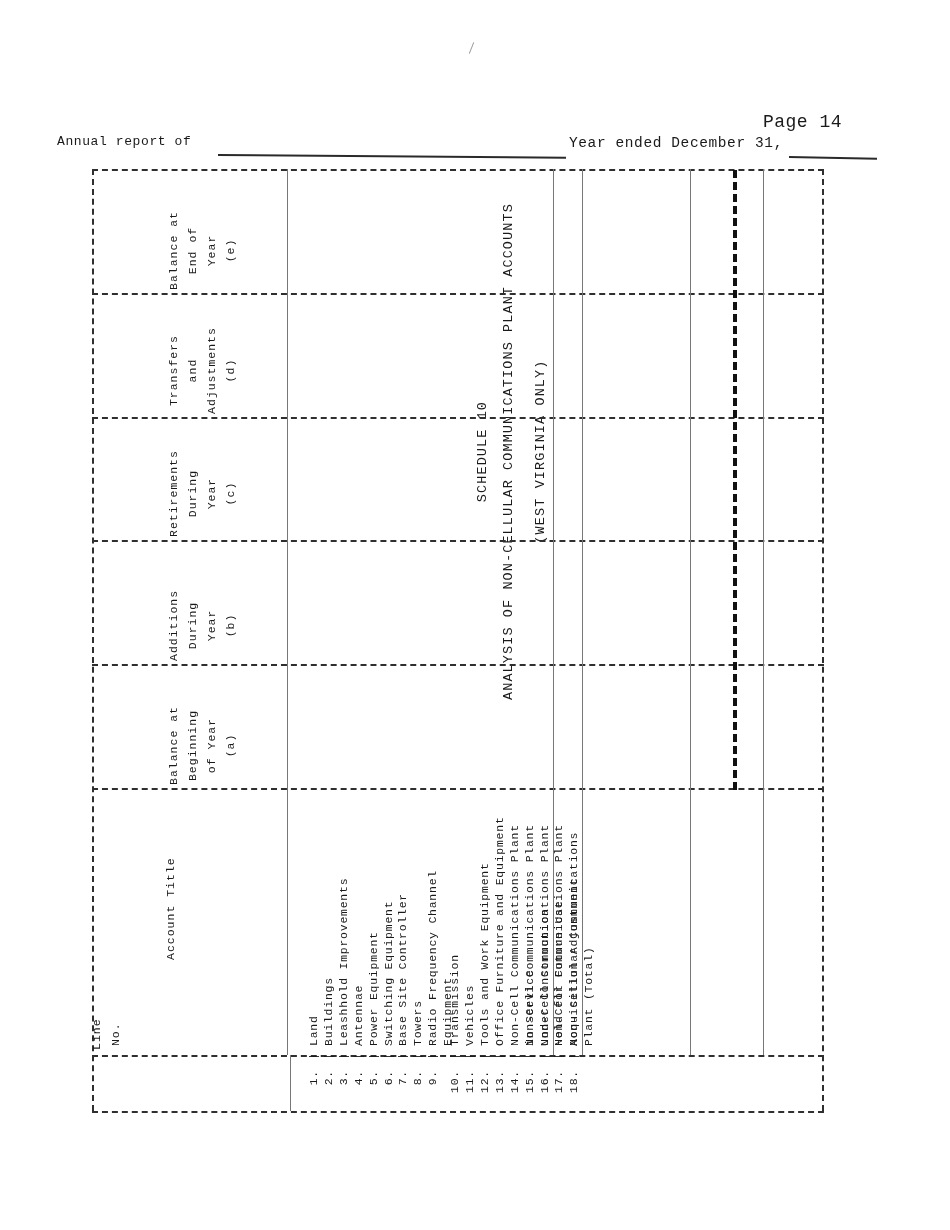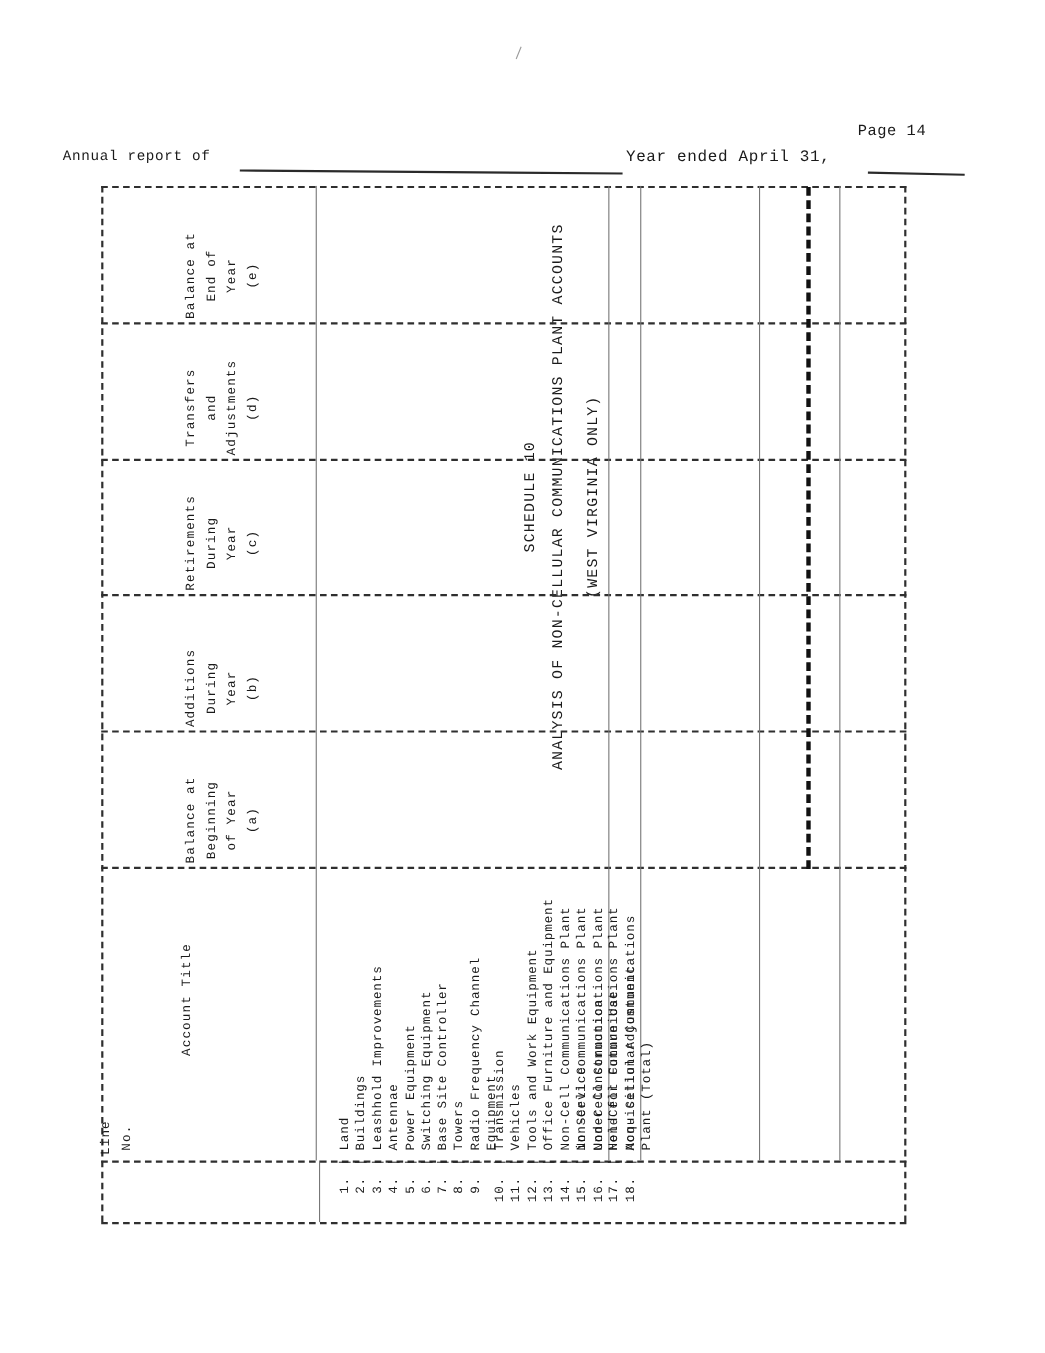--- a/index.html
+++ b/index.html
@@ -10,21 +10,21 @@
     color:#1a1a1a;
     position:relative;
     overflow:hidden;
   }
   
   #top-header{
     position:absolute;left:0;top:112px;width:950px;height:50px;
   }
   #page-no{
     position:absolute;right:108px;top:0px;
-    font-size:14px;letter-spacing:.5px;
+    font-size:18px;letter-spacing:.5px;
   }
   #annual-report-label{
     position:absolute;left:57px;top:22px;
     font-size:13px;letter-spacing:.6px;white-space:nowrap;
   }
   #annual-rule{
     position:absolute;left:218px;top:42px;width:348px;height:2px;
     background:#2a2a2a;transform:rotate(0.45deg);transform-origin:left center;
   }
   #year-ended-label{
@@ -112,21 +112,21 @@
   }
 </style>
 </head>
 <body>
 
 <div id="top-header">
   <div id="small-tick"></div>
   <div id="page-no">Page 14</div>
   <div id="annual-report-label">Annual report of</div>
   <div id="annual-rule"></div>
-  <div id="year-ended-label">Year ended April 31,</div>
+  <div id="year-ended-label">Year ended December 31,</div>
   <div id="year-rule"></div>
 </div>
 
 <div id="rot-stage">
 
   <div id="schedule-title-block">
     <div class="tline">SCHEDULE 10</div>
     <div class="tline">ANALYSIS OF NON-CELLULAR COMMUNICATIONS PLANT ACCOUNTS</div>
     <div class="tline sub">(WEST VIRGINIA ONLY)</div>
   </div>

